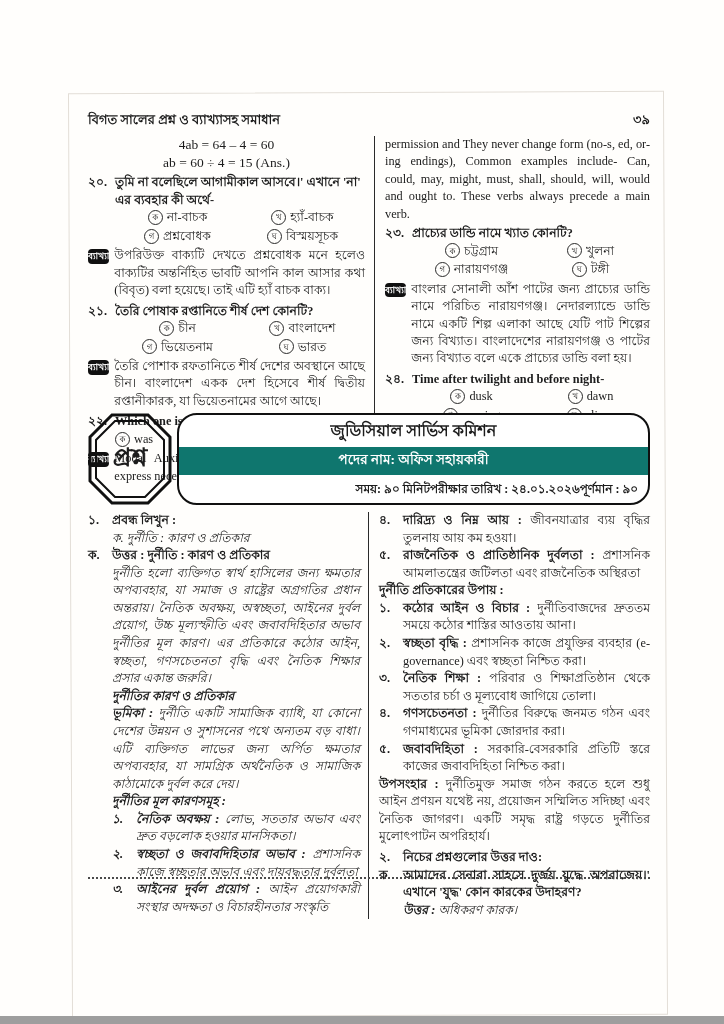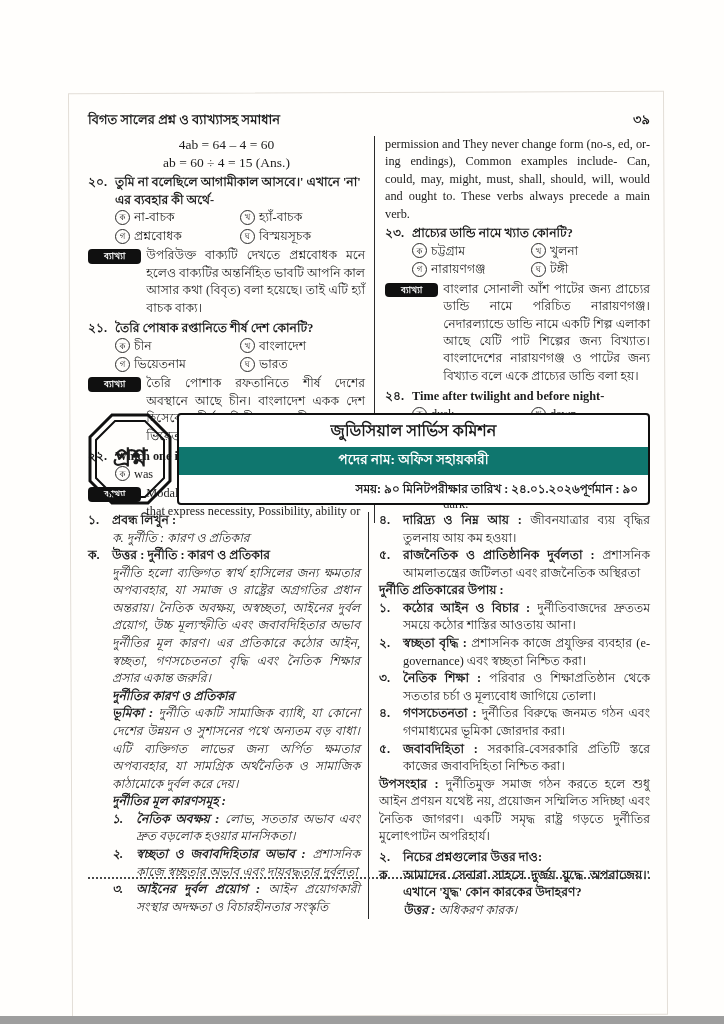--- a/index.html
+++ b/index.html
@@ -12,38 +12,38 @@
        font-weight:700;font-size:13px;}
   
   .mcq{position:absolute;left:88px;top:136px;width:562px;display:flex;font-size:12.3px;line-height:1.42;}
   .col-l{width:277px;padding-right:9px;}
   .vdiv{width:1px;background:#2a2a2a;}
   .col-r{flex:1;padding-left:10px;}
   .math{text-align:center;font-size:13.5px;line-height:1.35;margin-bottom:2px;}
   .q{display:flex;margin-top:2px;}
   .q-no{flex:0 0 27px;font-weight:700;}
   .q-tx{font-weight:700;text-align:left;}
-  .opts{margin-left:27px;display:grid;grid-template-columns:1fr 1fr;row-gap:1px;margin-bottom:1px;}
+  .opts{margin-left:27px;display:grid;grid-template-columns:1fr 1fr;row-gap:1px;margin-bottom:1px;text-align:center;}
   .opts.row4{display:flex;justify-content:space-between;padding-right:14px;}
   .opt{white-space:nowrap;}
   .ok{display:inline-flex;align-items:center;justify-content:center;width:13px;height:13px;
       border:1px solid #2a2a2a;border-radius:50%;font-size:8.5px;line-height:1;margin-right:4px;
       vertical-align:1px;font-family:"Liberation Sans","DejaVu Sans",sans-serif;}
   .expl{display:flex;margin:2px 0 3px 0;}
   .expl-badge{flex:none;background:#101010;color:#fff;border-radius:4px;font-size:9px;font-weight:700;
-      padding:1px 16px;margin:2px 5px 0 0;height:fit-content;
+      padding:1px 0;margin:2px 5px 0 0;height:fit-content;
       font-family:"Liberation Sans","DejaVu Sans",sans-serif;}
   .expl-tx{flex:1;text-align:justify;}
   
   .banner{position:absolute;left:88px;top:413px;width:562px;height:92px;display:flex;align-items:stretch;}
   .badge{position:relative;flex:0 0 84px;}
   .badge svg{position:absolute;inset:0;}
   .badge-tx{position:absolute;inset:0;display:flex;align-items:center;justify-content:center;
             font-size:25px;font-weight:800;}
-  .bbox{flex:1;margin-left:5px;border:2.5px solid #101010;border-radius:4px;overflow:hidden;
+  .bbox{flex:1;margin-left:5px;border:2.5px solid #101010;border-radius:20px;overflow:hidden;
         display:flex;flex-direction:column;background:#fff;}
   .btitle{text-align:center;font-weight:800;font-size:16px;padding:3px 0 2px 0;}
   .bpost{background:#0f766e;color:#fff;text-align:center;font-weight:700;font-size:13.5px;padding:2px 0 3px 0;}
   .binfo{display:flex;justify-content:flex-end;align-items:center;padding:3px 10px 2px 10px;
          font-size:12px;font-weight:600;flex:1;}
   
   .bottom{position:absolute;left:88px;top:512px;width:562px;display:flex;font-size:12.3px;line-height:1.43;}
   .b-l{width:272px;padding-right:8px;}
   .b-r{flex:1;padding-left:10px;}
   .li{display:flex;}

